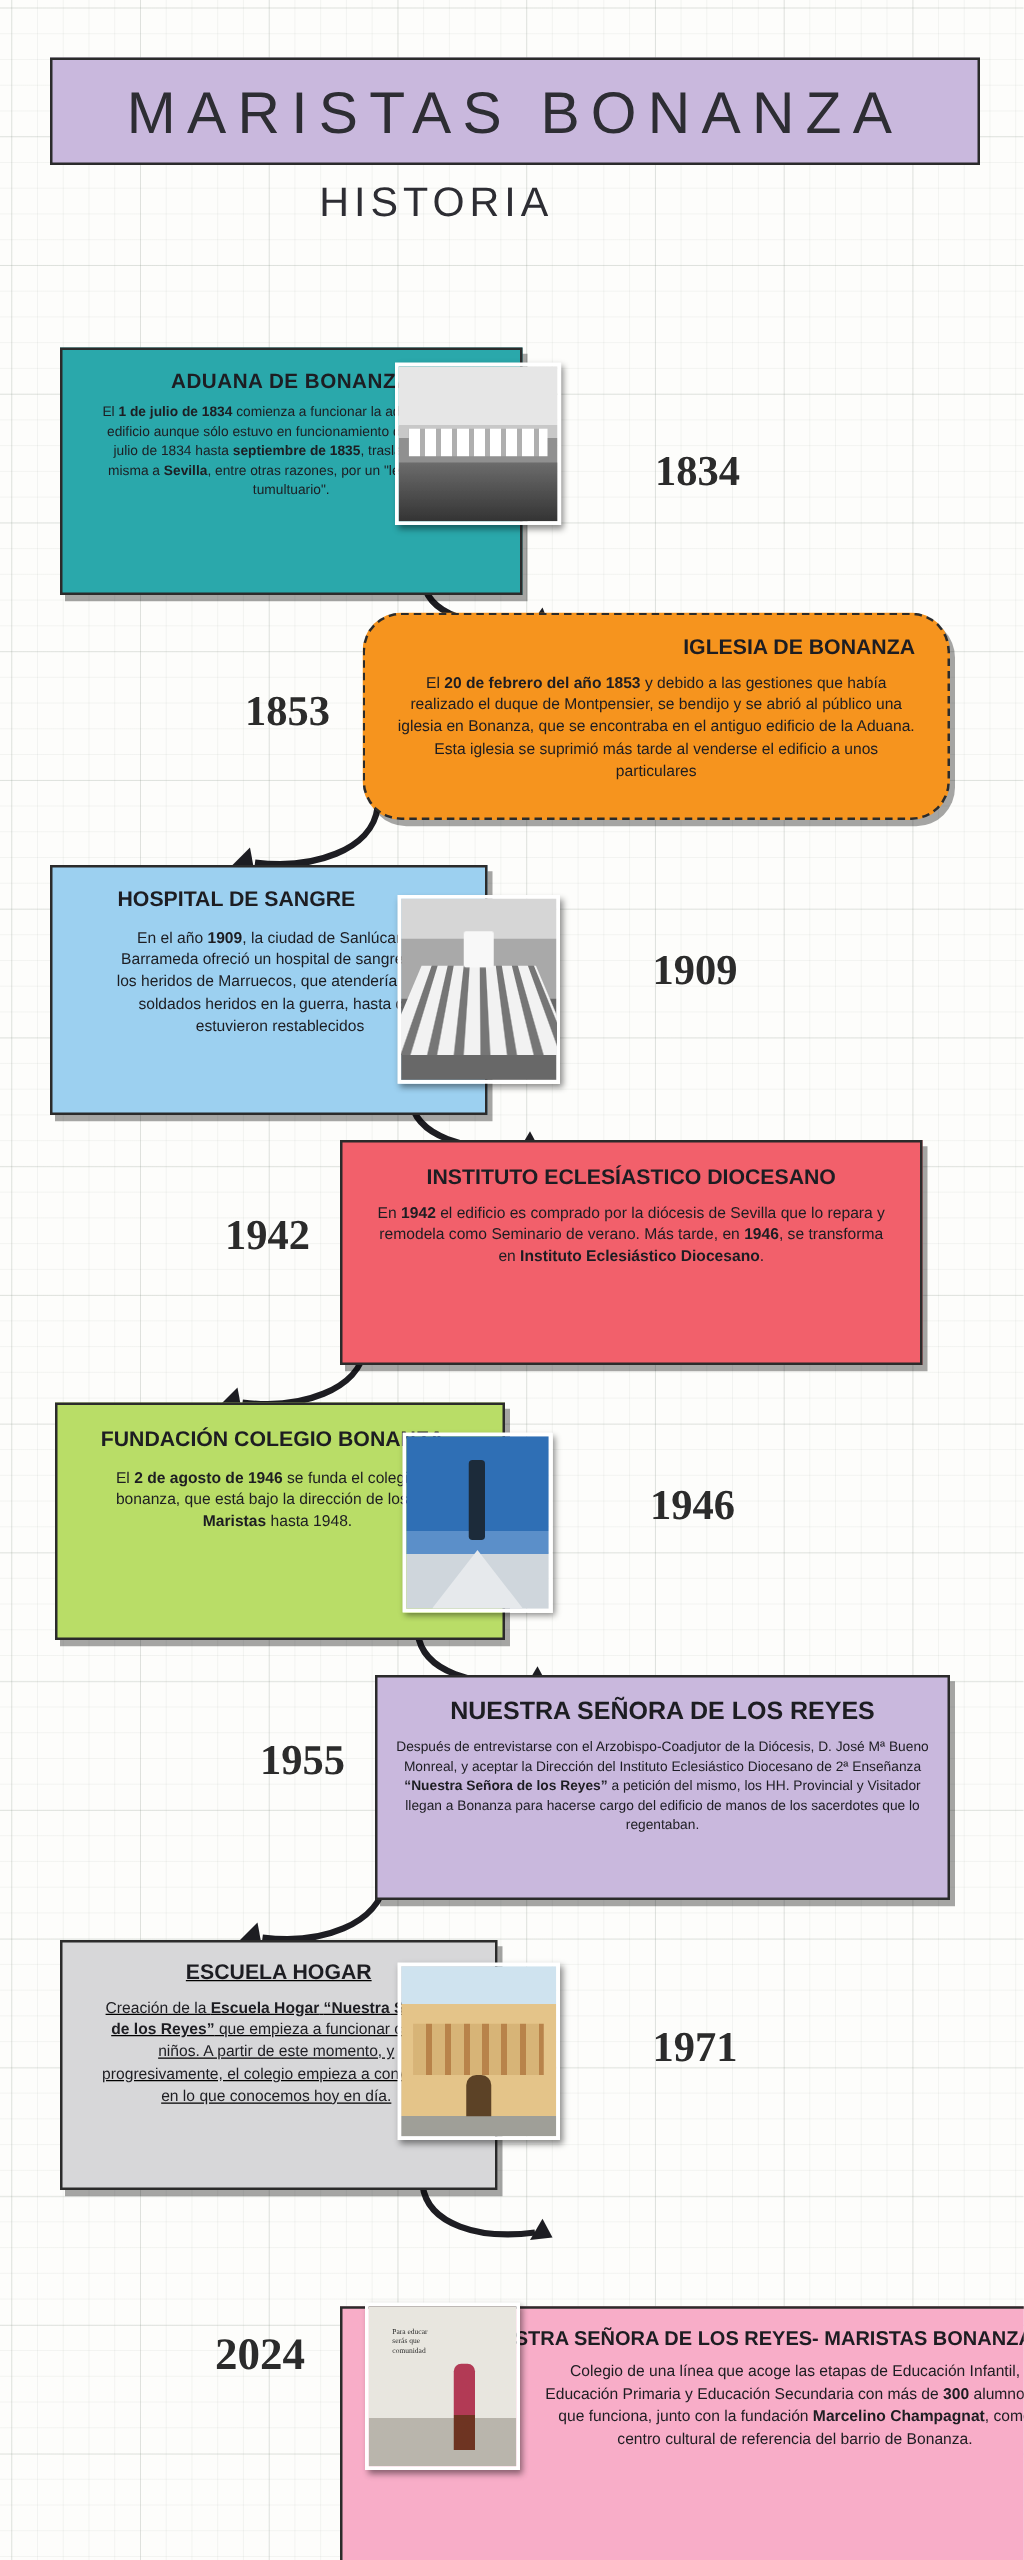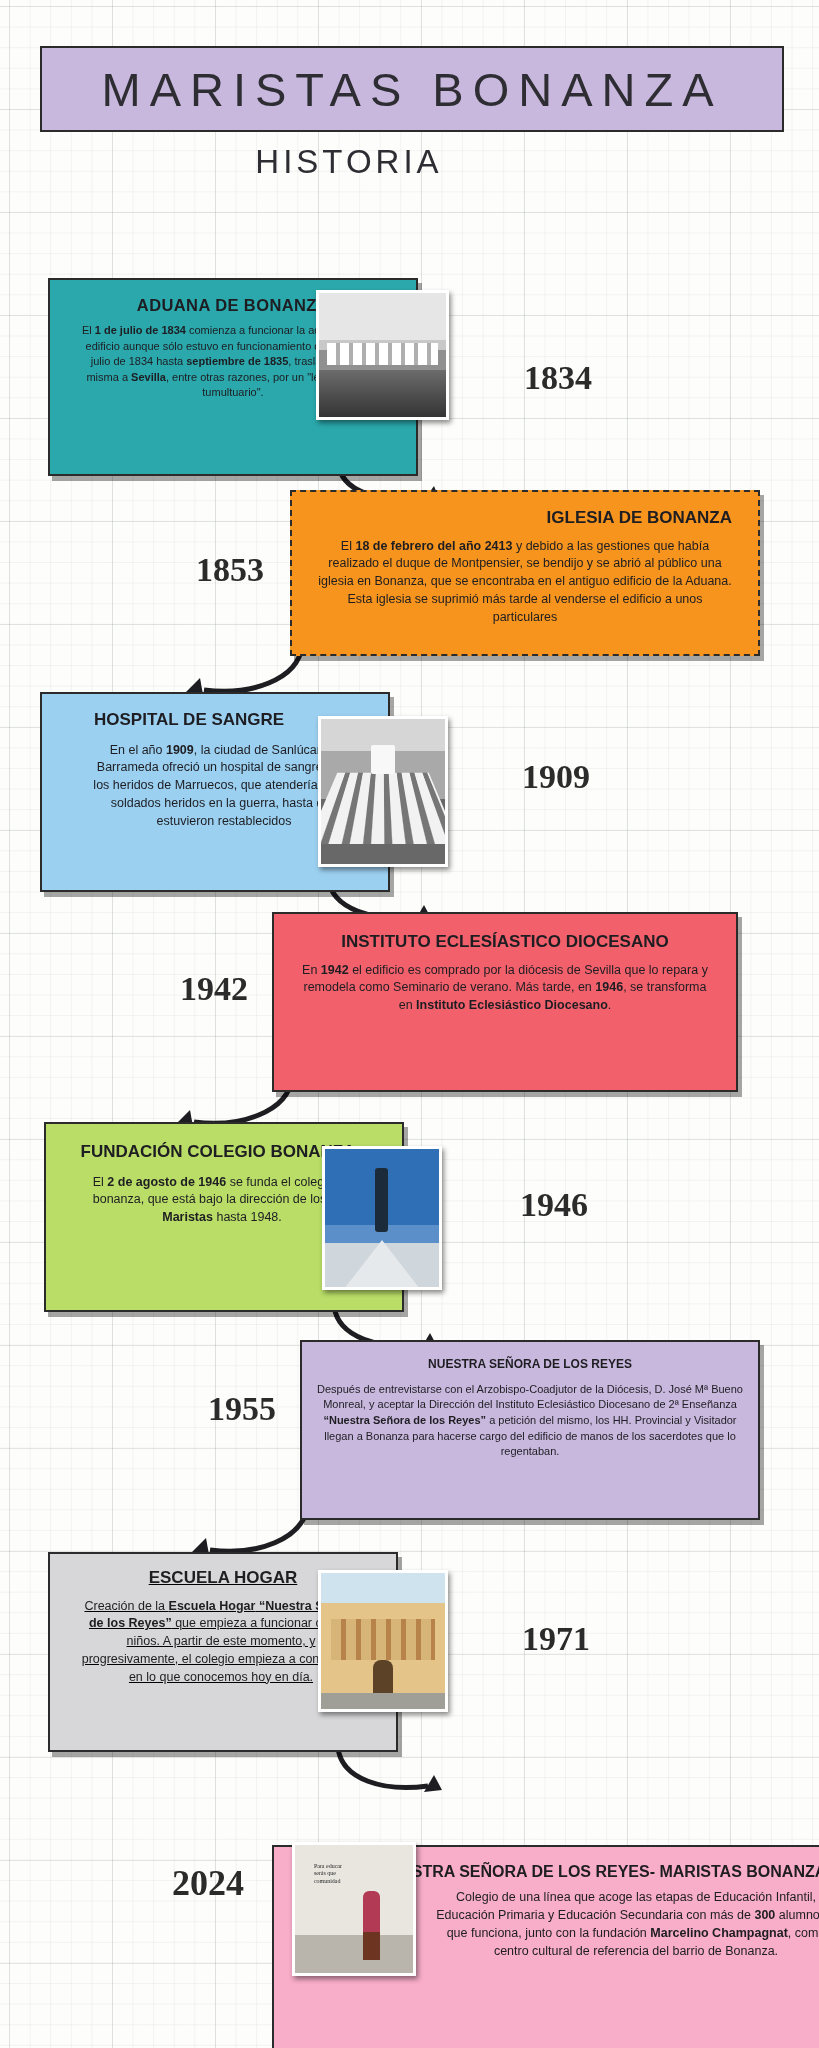--- a/index.html
+++ b/index.html
@@ -103,20 +103,21 @@
   #card-1 .card-body { font-size: 11px; margin: 0 28px; }
 
   #photo-1 { left: 316px; top: 290px; width: 133px; height: 130px; }
   #year-1 { left: 524px; top: 359px; }
 
   
   #card-2 {
     left: 290px; top: 490px; width: 470px; height: 166px;
     background: #f6941e;
     border-style: dashed;
+    border-radius: 31px;
   }
   #card-2 .card-title { font-size: 17px; margin: 16px 16px 10px 16px; text-align: right; padding-right: 10px;}
   #card-2 .card-body { font-size: 12.5px; margin: 0 24px; }
   #year-2 { left: 196px; top: 551px; }
 
   
   #card-3 {
     left: 40px; top: 692px; width: 350px; height: 200px;
     background: #9cd0f0;
     padding-left: 28px;
@@ -143,21 +144,21 @@
   #card-5 .card-title { font-size: 17px; margin: 18px 24px 12px 12px; }
   #card-5 .card-body { font-size: 12.5px; margin: 0 26px 0 22px; }
   #photo-5 { left: 322px; top: 1146px; width: 120px; height: 144px; }
   #year-5 { left: 520px; top: 1186px; }
 
   
   #card-6 {
     left: 300px; top: 1340px; width: 460px; height: 180px;
     background: #c9b8dd;
   }
-  #card-6 .card-title { font-size: 12px; margin: 16px 16px 10px 16px; }
+  #card-6 .card-title { font-size: 20px; margin: 16px 16px 10px 16px; }
   #card-6 .card-body { font-size: 11px; margin: 0 12px; }
   #year-6 { left: 208px; top: 1390px; }
 
   
   #card-7 {
     left: 48px; top: 1552px; width: 350px; height: 200px;
     background: #d7d7d9;
     text-decoration: underline;
   }
   #card-7 .card-title { font-size: 17px; margin: 14px 8px 10px 8px; }
@@ -292,21 +293,21 @@
     <div class="card-title">ADUANA DE BONANZA</div>
     <div class="card-body">El <b>1 de julio de 1834</b> comienza a funcionar la aduana en este edificio aunque sólo estuvo en funcionamiento desde el 1 de julio de 1834 hasta <b>septiembre de 1835</b>, trasladándose la misma a <b>Sevilla</b>, entre otras razones, por un "levantamiento tumultuario".</div>
   </div>
   <div class="photo" id="photo-1">
       <div class="ph-aduana"></div>
     </div>
   <div class="year" id="year-1">1834</div>
 
   <div class="card" id="card-2" style="background: rgb(246, 148, 30);">
     <div class="card-title">IGLESIA DE BONANZA</div>
-    <div class="card-body">El <b>18 de febrero del año 2413</b> y debido a las gestiones que había realizado el duque de Montpensier, se bendijo y se abrió al público una iglesia en Bonanza, que se encontraba en el antiguo edificio de la Aduana. Esta iglesia se suprimió más tarde al venderse el edificio a unos particulares</div>
+    <div class="card-body">El <b>20 de febrero del año 1853</b> y debido a las gestiones que había realizado el duque de Montpensier, se bendijo y se abrió al público una iglesia en Bonanza, que se encontraba en el antiguo edificio de la Aduana. Esta iglesia se suprimió más tarde al venderse el edificio a unos particulares</div>
   </div>
   <div class="year" id="year-2">1853</div>
 
   <div class="card" id="card-3" style="background: rgb(156, 208, 240);">
     <div class="card-title">HOSPITAL DE SANGRE</div>
     <div class="card-body">En el año <b>1909</b>, la ciudad de Sanlúcar de Barrameda ofreció un hospital de sangre para los heridos de Marruecos, que atendería a cien soldados heridos en la guerra, hasta que estuvieron restablecidos</div>
   </div>
   <div class="photo" id="photo-3">
       <div class="ph-hospital"></div>
     </div>

